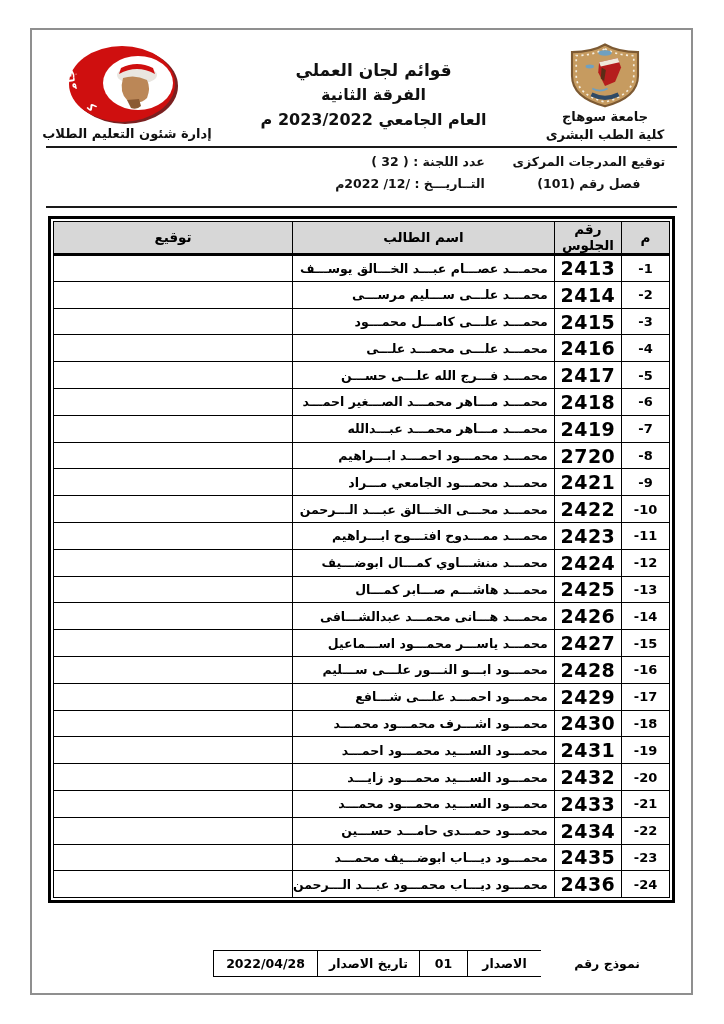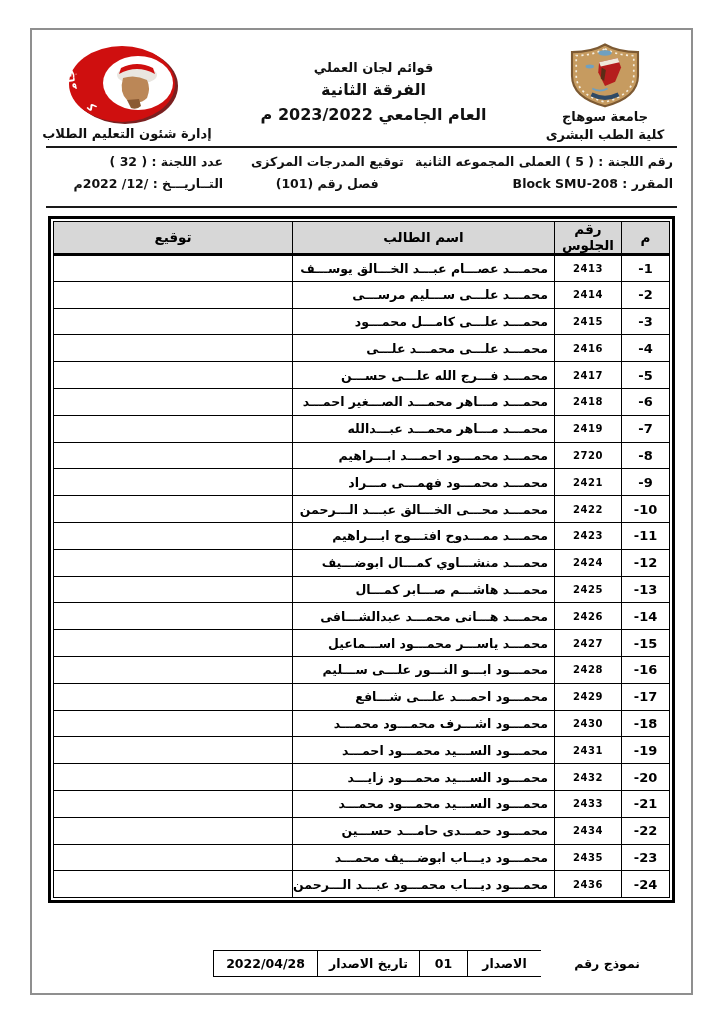--- a/index.html
+++ b/index.html
@@ -7,21 +7,21 @@
   .page {
     position:absolute; left:30px; top:28px; width:663px; height:967px;
     background:#fff; border:2px solid #8f8f8f; direction:rtl; overflow:hidden;
   }
   
   .header { display:flex; justify-content:space-between; align-items:flex-start; padding:12px 16px 0 10px; height:112px; }
   .hdr-col { text-align:center; font-weight:700; color:#111; }
   .hdr-right { width:140px; }
   .hdr-right .cap { font-size:13px; line-height:1.35; }
   .hdr-center { flex:1; padding-top:18px; }
-  .title1 { font-size:13px; font-weight:700; }
+  .title1 { font-size:17px; font-weight:700; }
   .title2 { font-size:16px; font-weight:700; margin-top:5px; }
   .title3 { font-size:16px; font-weight:700; margin-top:6px; }
   .hdr-left { width:170px; }
   .hdr-left .cap { font-size:13px; margin-top:0; }
   .rule { border:none; border-top:2.5px solid #1a1a1a; margin:4px 14px 0 14px; }
   
   .info { display:flex; padding:6px 18px 4px 18px; font-weight:700; font-size:12.5px; color:#111; }
   .info .c1 { width:42%; }
   .info .c2 { width:27%; text-align:center; }
   .info .c3 { width:31%; padding-right:20px; }
@@ -30,21 +30,21 @@
   .table-outer { margin:8px 16px 0 16px; border:3px solid #000; padding:2px; }
   table.students { width:100%; border-collapse:collapse; direction:rtl; }
   table.students th, table.students td { border:1.5px solid #000; }
   table.students thead th {
     background:#d7d7d7; height:30px; font-size:13.5px; font-weight:700;
     text-align:center; vertical-align:middle; border-bottom:3px solid #000; line-height:1.15;
   }
   col.c-num { width:8%; } col.c-seat { width:11%; } col.c-name { width:40.5%; } col.c-sig { width:40.5%; }
   table.students tbody td { height:26.8px; font-weight:700; vertical-align:middle; }
   td.cell-num { text-align:center; font-size:13px; }
-  td.cell-seat { text-align:center; font-size:10px; letter-spacing:0.5px; }
+  td.cell-seat { text-align:center; font-size:19px; letter-spacing:0.5px; }
   td.cell-name { text-align:right; padding-right:6px; font-size:12.5px; white-space:nowrap; overflow:hidden; }
   
   .footer { position:absolute; bottom:16px; right:45px; left:45px; display:flex; align-items:stretch; height:27px; font-weight:700; font-size:12.5px; }
   .fcell { border:1.5px solid #000; display:flex; align-items:center; justify-content:center; margin-left:-1.5px; background:#fff; }
   .f-label-model { border:none; width:105px; justify-content:flex-start; padding-right:6px; }
   .f-model { width:225px; direction:ltr; }
   .f-issue-lab { width:74px; }
   .f-issue-val { width:48px; direction:ltr; }
   .f-date-lab { width:102px; }
   .f-date-val { width:104px; direction:ltr; }
@@ -102,24 +102,20 @@
           <textPath href="#arcBot" startOffset="8%">كلية الطب</textPath>
         </text>
       </svg>
       <div class="cap">إدارة شئون التعليم الطلاب</div>
     </div>
   </div>
 
   <hr class="rule">
 
   <div class="info">
-    <div class="c1">
-      <div class="line">رقم اللجنة : ( 5 ) العملى المجموعه الثانية</div>
-      <div class="line">المقرر : Block SMU-208</div>
-    </div>
     <div class="c2">
       <div class="line">توقيع المدرجات المركزى</div>
       <div class="line">فصل رقم (101)</div>
     </div>
     <div class="c3">
       <div class="line">عدد اللجنة : ( 32 )</div>
       <div class="line">التــاريـــخ :   /12/ 2022م</div>
     </div>
   </div>
 
@@ -186,21 +182,21 @@
           </tr>
           <tr>
             <td class="cell-num">8-</td>
             <td class="cell-seat">2720</td>
             <td class="cell-name">محمـــد محمـــود احمـــد ابـــراهيم</td>
             <td class="cell-sig"></td>
           </tr>
           <tr>
             <td class="cell-num">9-</td>
             <td class="cell-seat">2421</td>
-            <td class="cell-name">محمـــد محمـــود فهمـــى مـــراد</td>
+            <td class="cell-name">محمـــد محمـــود الجامعي مـــراد</td>
             <td class="cell-sig"></td>
           </tr>
           <tr>
             <td class="cell-num">10-</td>
             <td class="cell-seat">2422</td>
             <td class="cell-name">محمـــد محـــى الخـــالق عبـــد الـــرحمن</td>
             <td class="cell-sig"></td>
           </tr>
           <tr>
             <td class="cell-num">11-</td>

